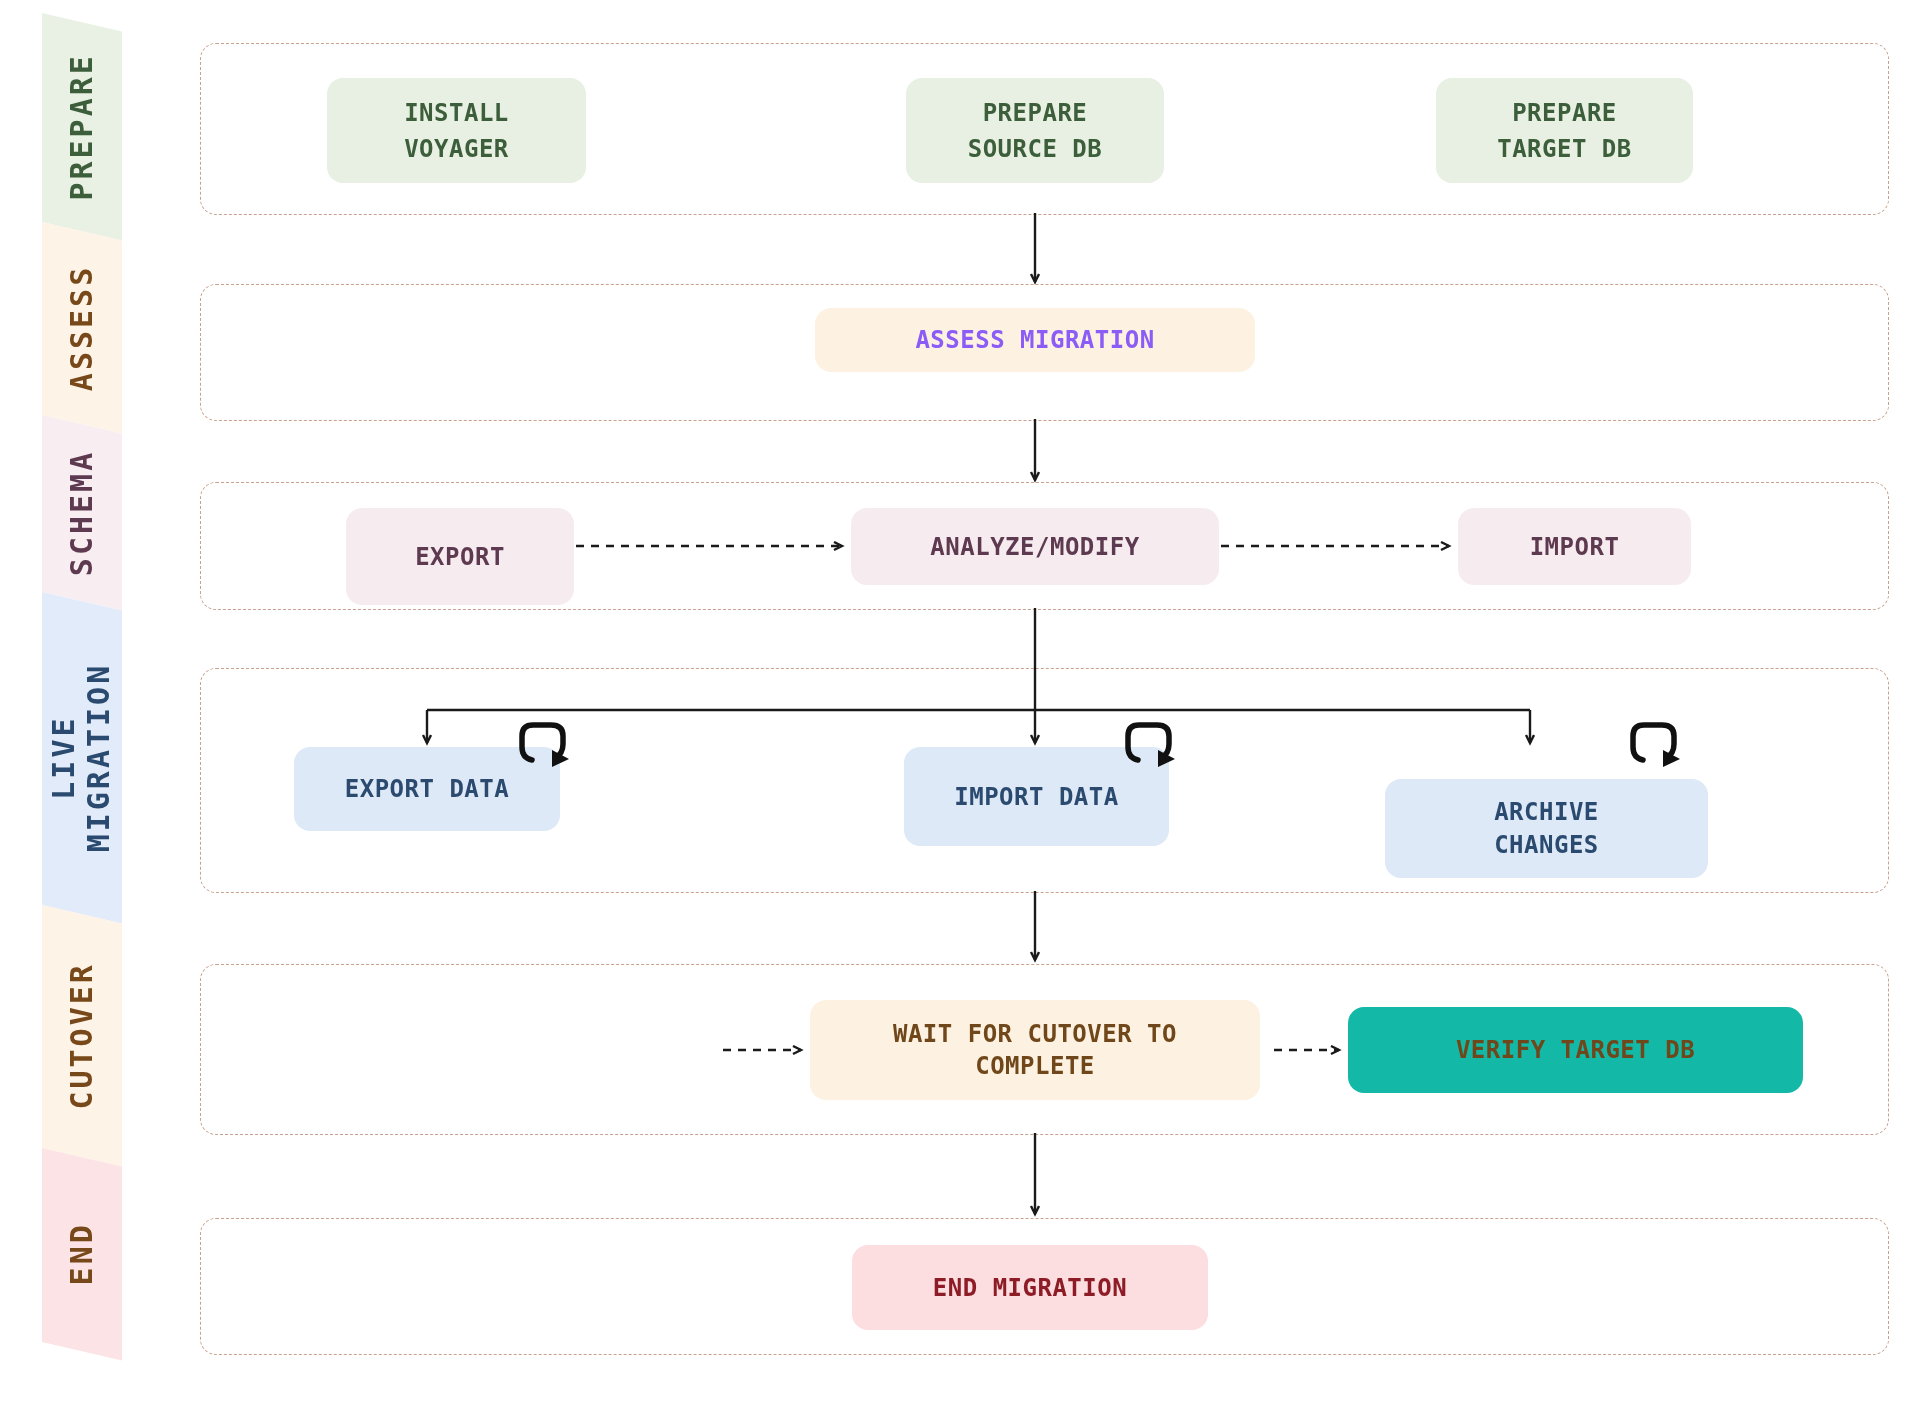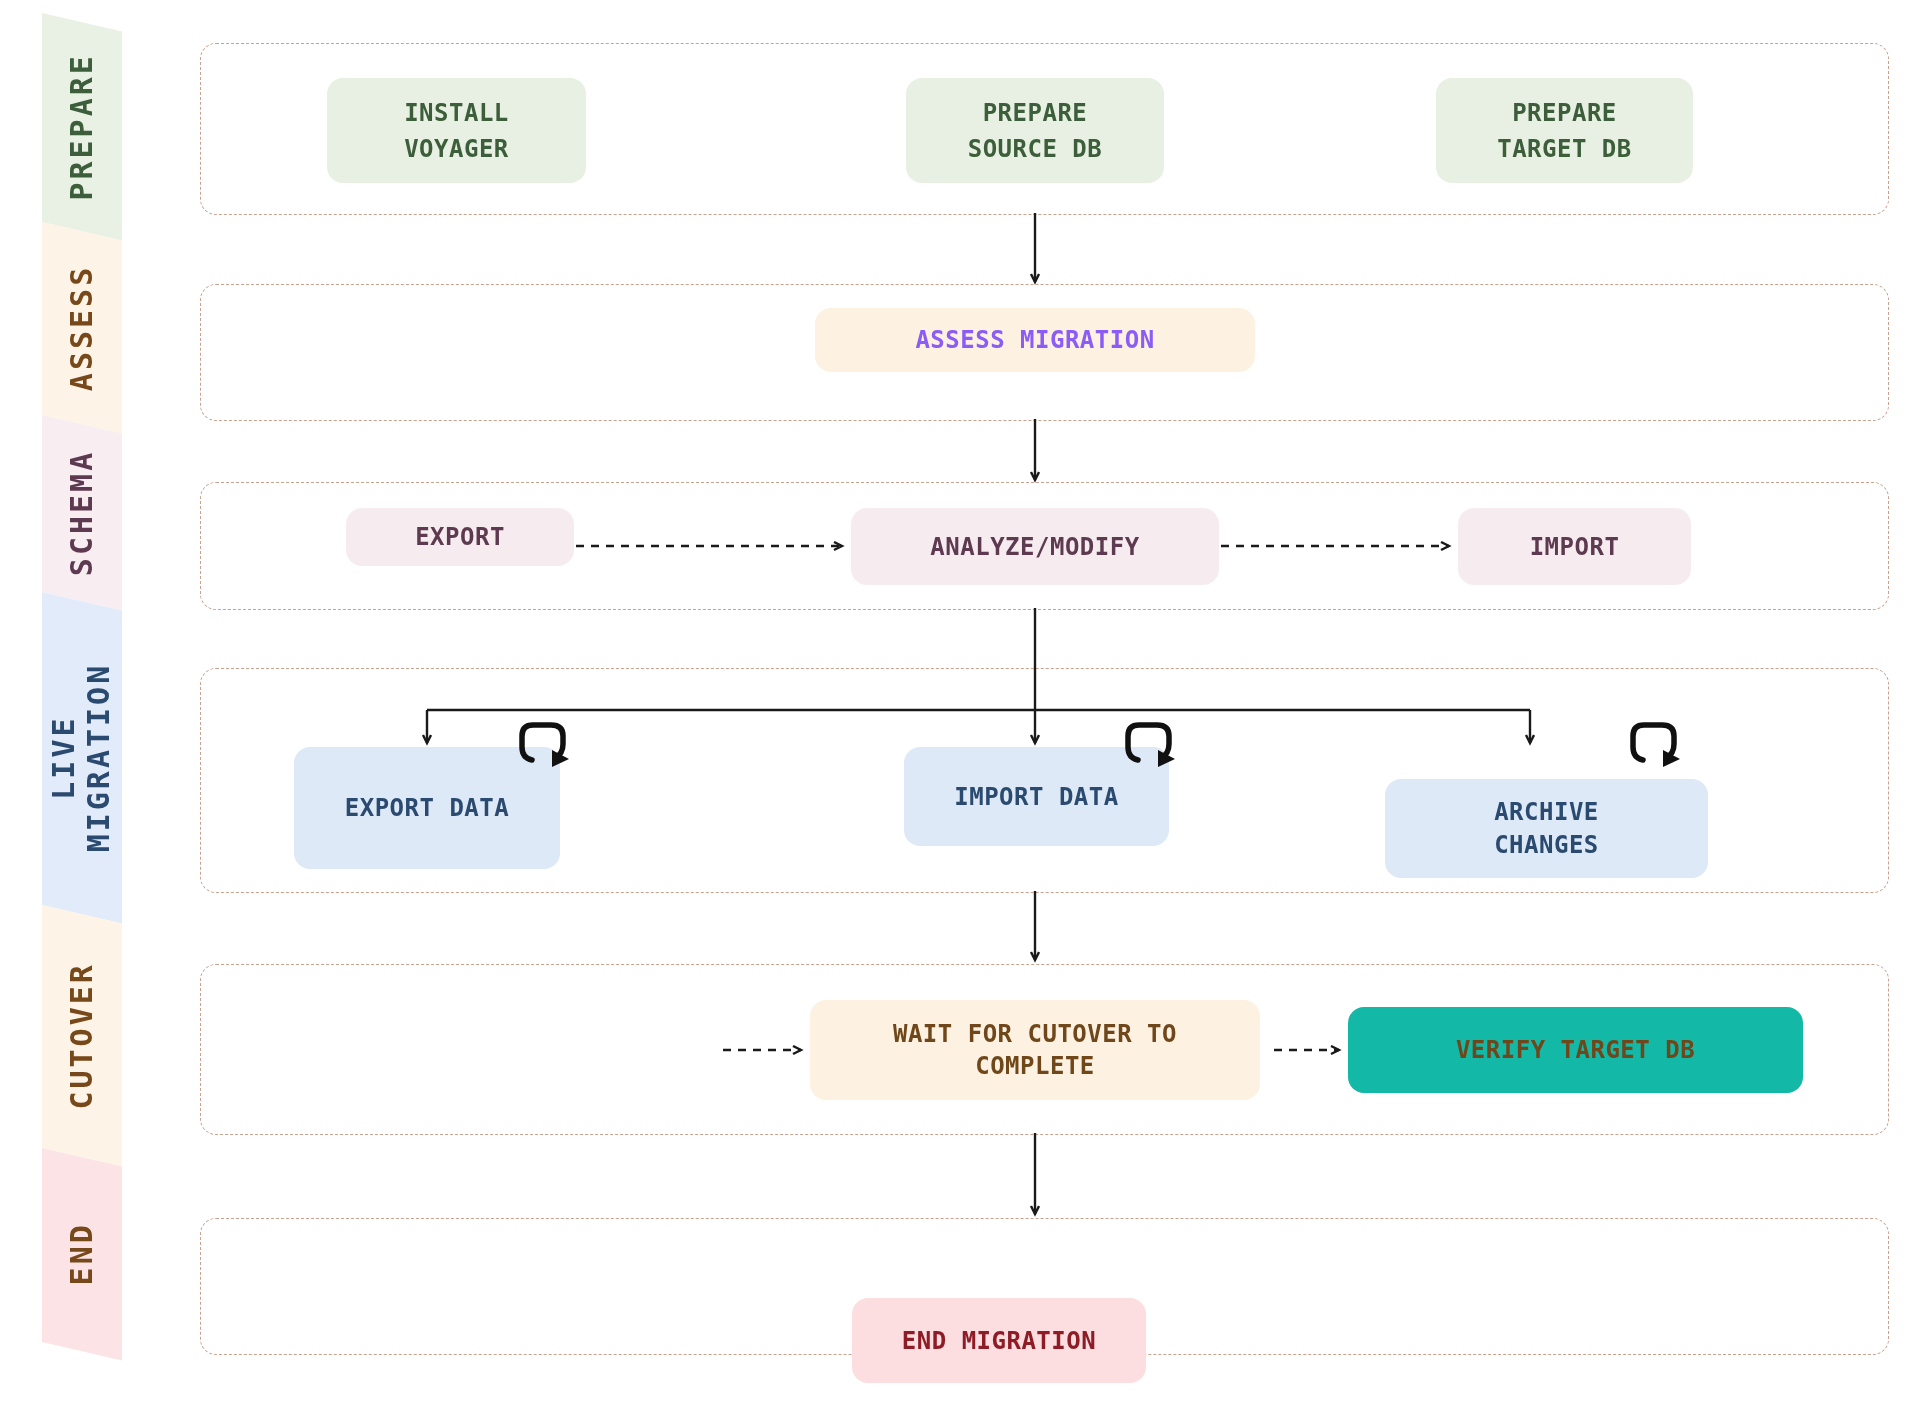--- a/index.html
+++ b/index.html
@@ -149,31 +149,31 @@
   </div>
   <div class="node" style="left: 1436px; top: 78px; width: 257px; height: 105px; background-color: rgb(231, 240, 226); color: rgb(60, 94, 58);">
     <span>PREPARE</span>
     <span>TARGET DB</span>
   </div>
 
   <div class="node" style="left: 815px; top: 308px; width: 440px; height: 64px; background-color: rgb(253, 242, 225); color: #8b5cf6;">
     <span>ASSESS MIGRATION</span>
   </div>
 
-  <div class="node" style="left: 346px; top: 508px; width: 228px; height: 58px; background-color: rgb(246, 236, 240); color: rgb(94, 58, 80);">
+  <div class="node" style="left: 346px; top: 508px; width: 228px; height: 97px; background-color: rgb(246, 236, 240); color: rgb(94, 58, 80);">
     <span>EXPORT</span>
   </div>
   <div class="node" style="left: 851px; top: 508px; width: 368px; height: 77px; background-color: rgb(246, 236, 240); color: rgb(94, 58, 80);">
     <span>ANALYZE/MODIFY</span>
   </div>
   <div class="node" style="left: 1458px; top: 508px; width: 233px; height: 77px; background-color: rgb(246, 236, 240); color: rgb(94, 58, 80);">
     <span>IMPORT</span>
   </div>
 
-  <div class="node" style="left: 294px; top: 747px; width: 266px; height: 122px; background-color: rgb(221, 233, 247); color: rgb(43, 74, 111);">
+  <div class="node" style="left: 294px; top: 747px; width: 266px; height: 84px; background-color: rgb(221, 233, 247); color: rgb(43, 74, 111);">
     <span>EXPORT DATA</span>
   </div>
   <div class="node" style="left: 904px; top: 747px; width: 265px; height: 99px; background-color: rgb(221, 233, 247); color: rgb(43, 74, 111);">
     <span>IMPORT DATA</span>
   </div>
   <div class="node" style="left: 1385px; top: 779px; width: 323px; height: 99px; line-height: 1.35; background-color: rgb(221, 233, 247); color: rgb(43, 74, 111);">
     <span>ARCHIVE</span>
     <span>CHANGES</span>
   </div>
 
@@ -191,17 +191,17 @@
   </svg>
 
   <div class="node" style="left: 810px; top: 1000px; width: 450px; height: 100px; line-height: 1.35; background-color: rgb(253, 242, 225); color: rgb(112, 71, 26);">
     <span>WAIT FOR CUTOVER TO</span>
     <span>COMPLETE</span>
   </div>
   <div class="node" style="left: 1348px; top: 1007px; width: 455px; height: 86px; background-color: #14b8a6; color: rgb(112, 71, 26);">
     <span>VERIFY TARGET DB</span>
   </div>
 
-  <div class="node" style="left: 852px; top: 1298px; width: 294px; height: 85px; background-color: rgb(252, 222, 225); color: rgb(142, 28, 38);">
+  <div class="node" style="left: 852px; top: 1245px; width: 356px; height: 85px; background-color: rgb(252, 222, 225); color: rgb(142, 28, 38);">
     <span>END MIGRATION</span>
   </div>
 
 </div>
 
 </body></html>

